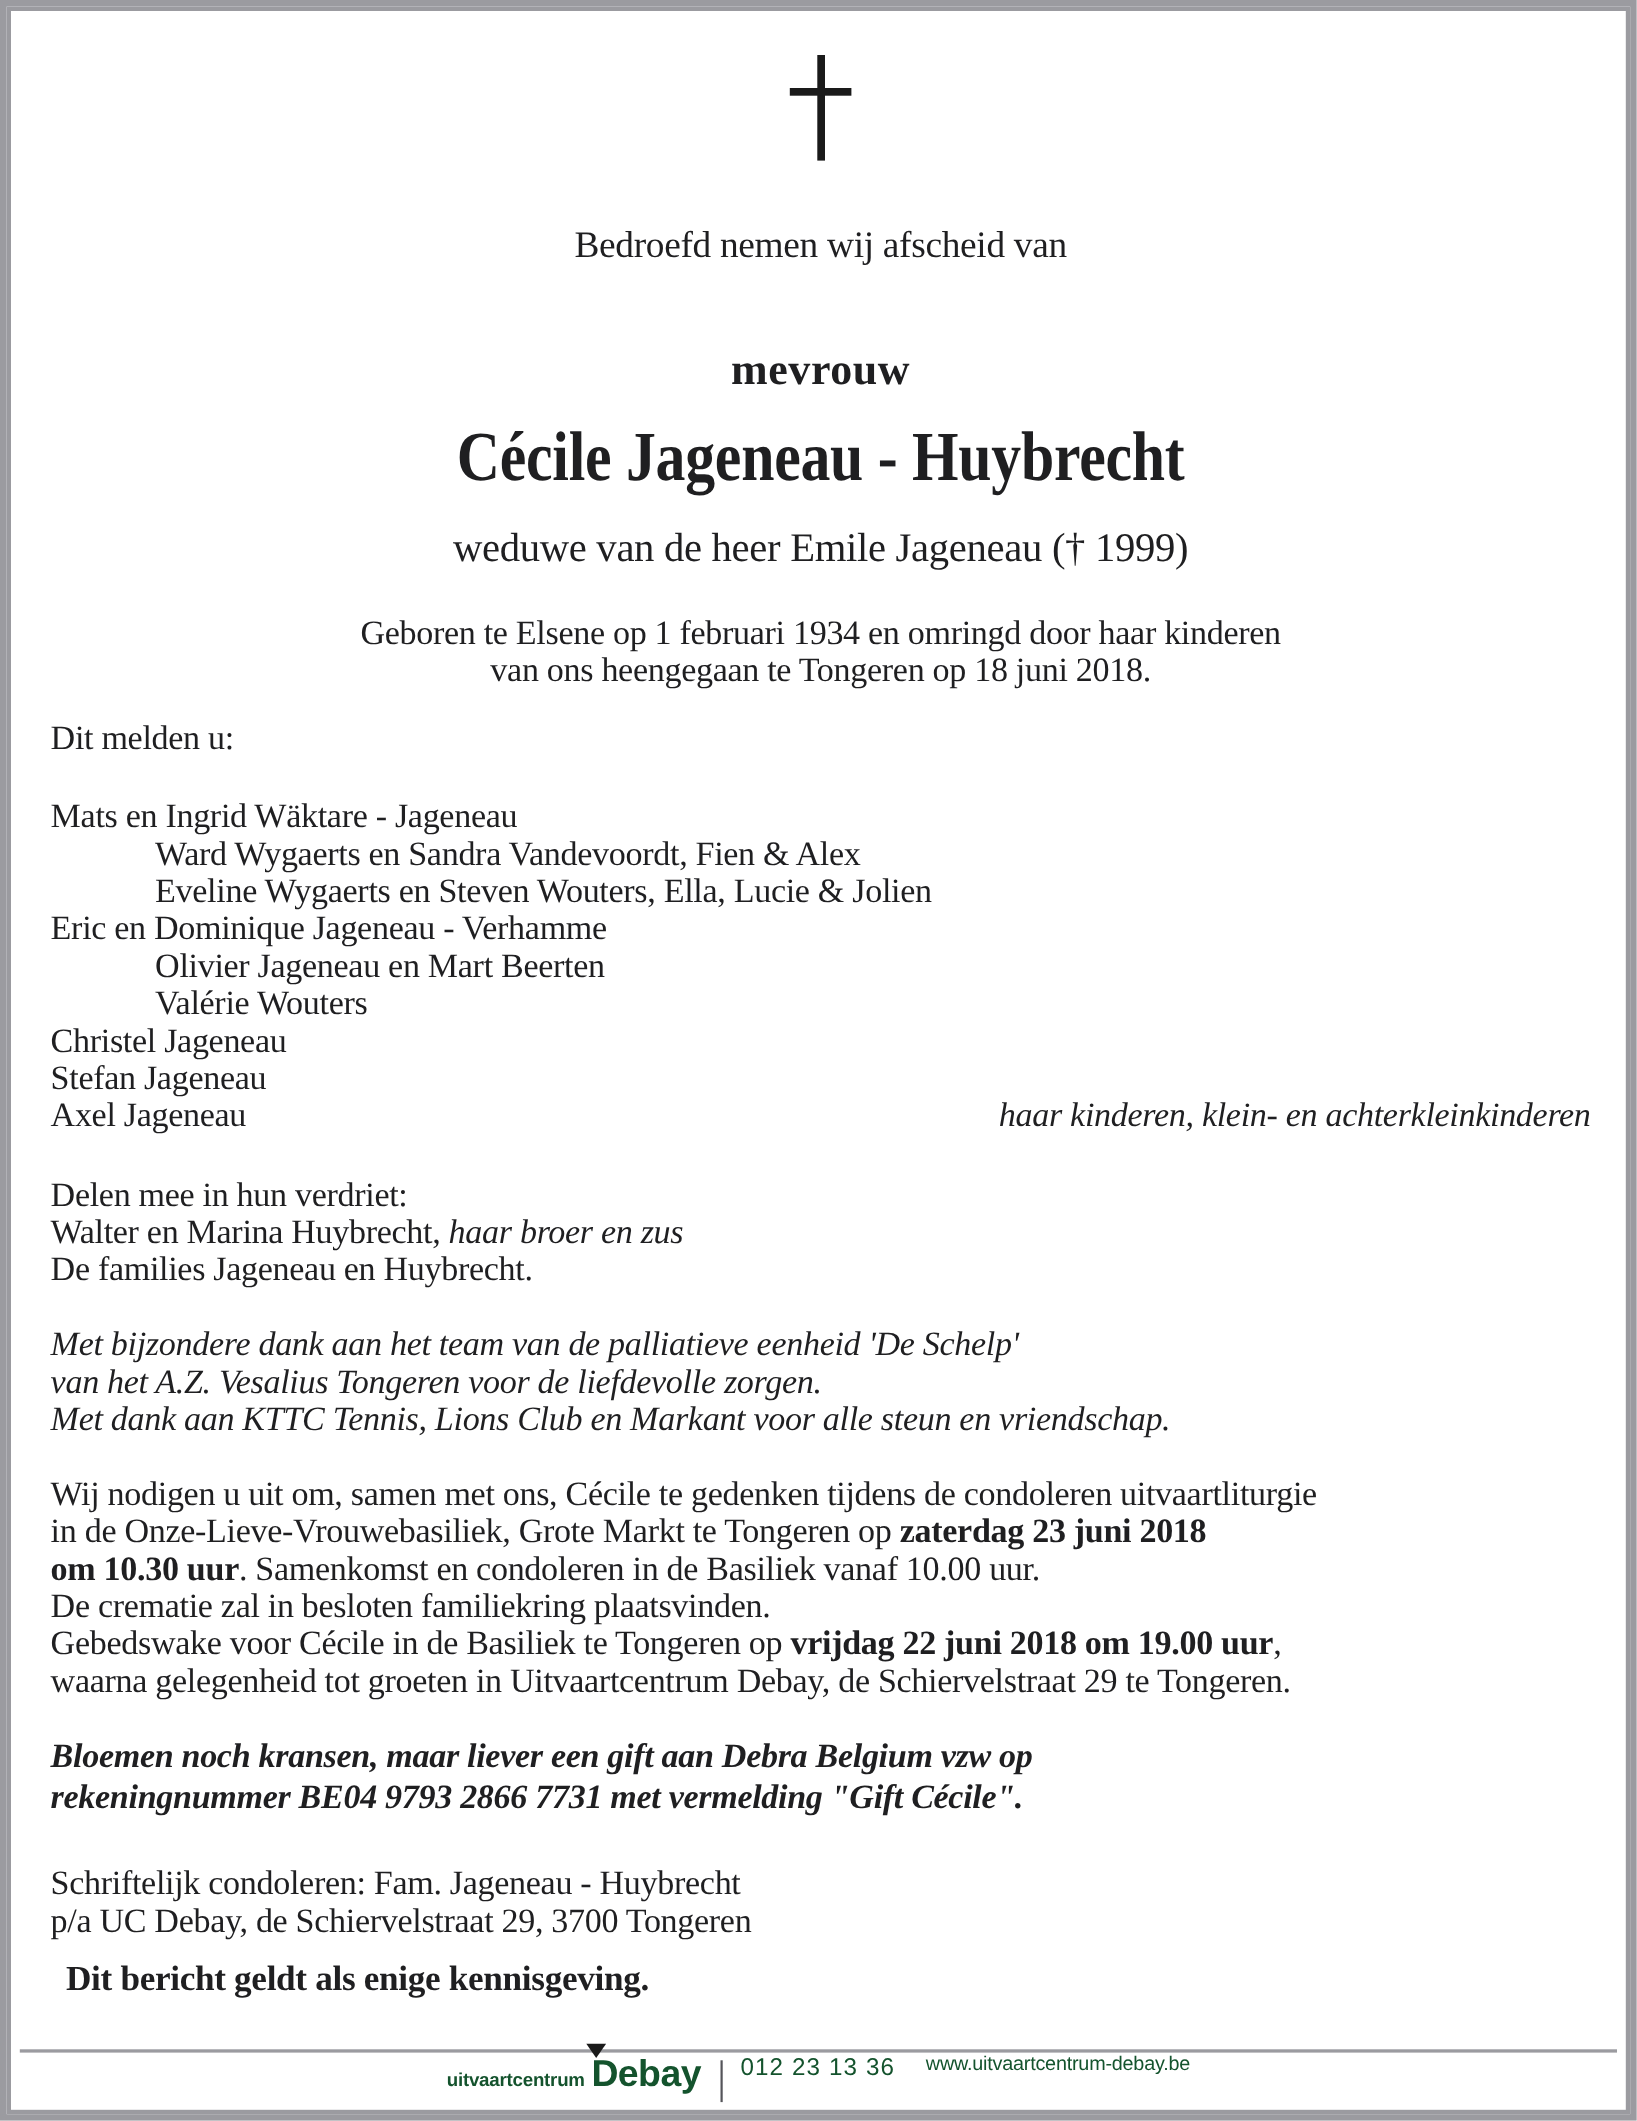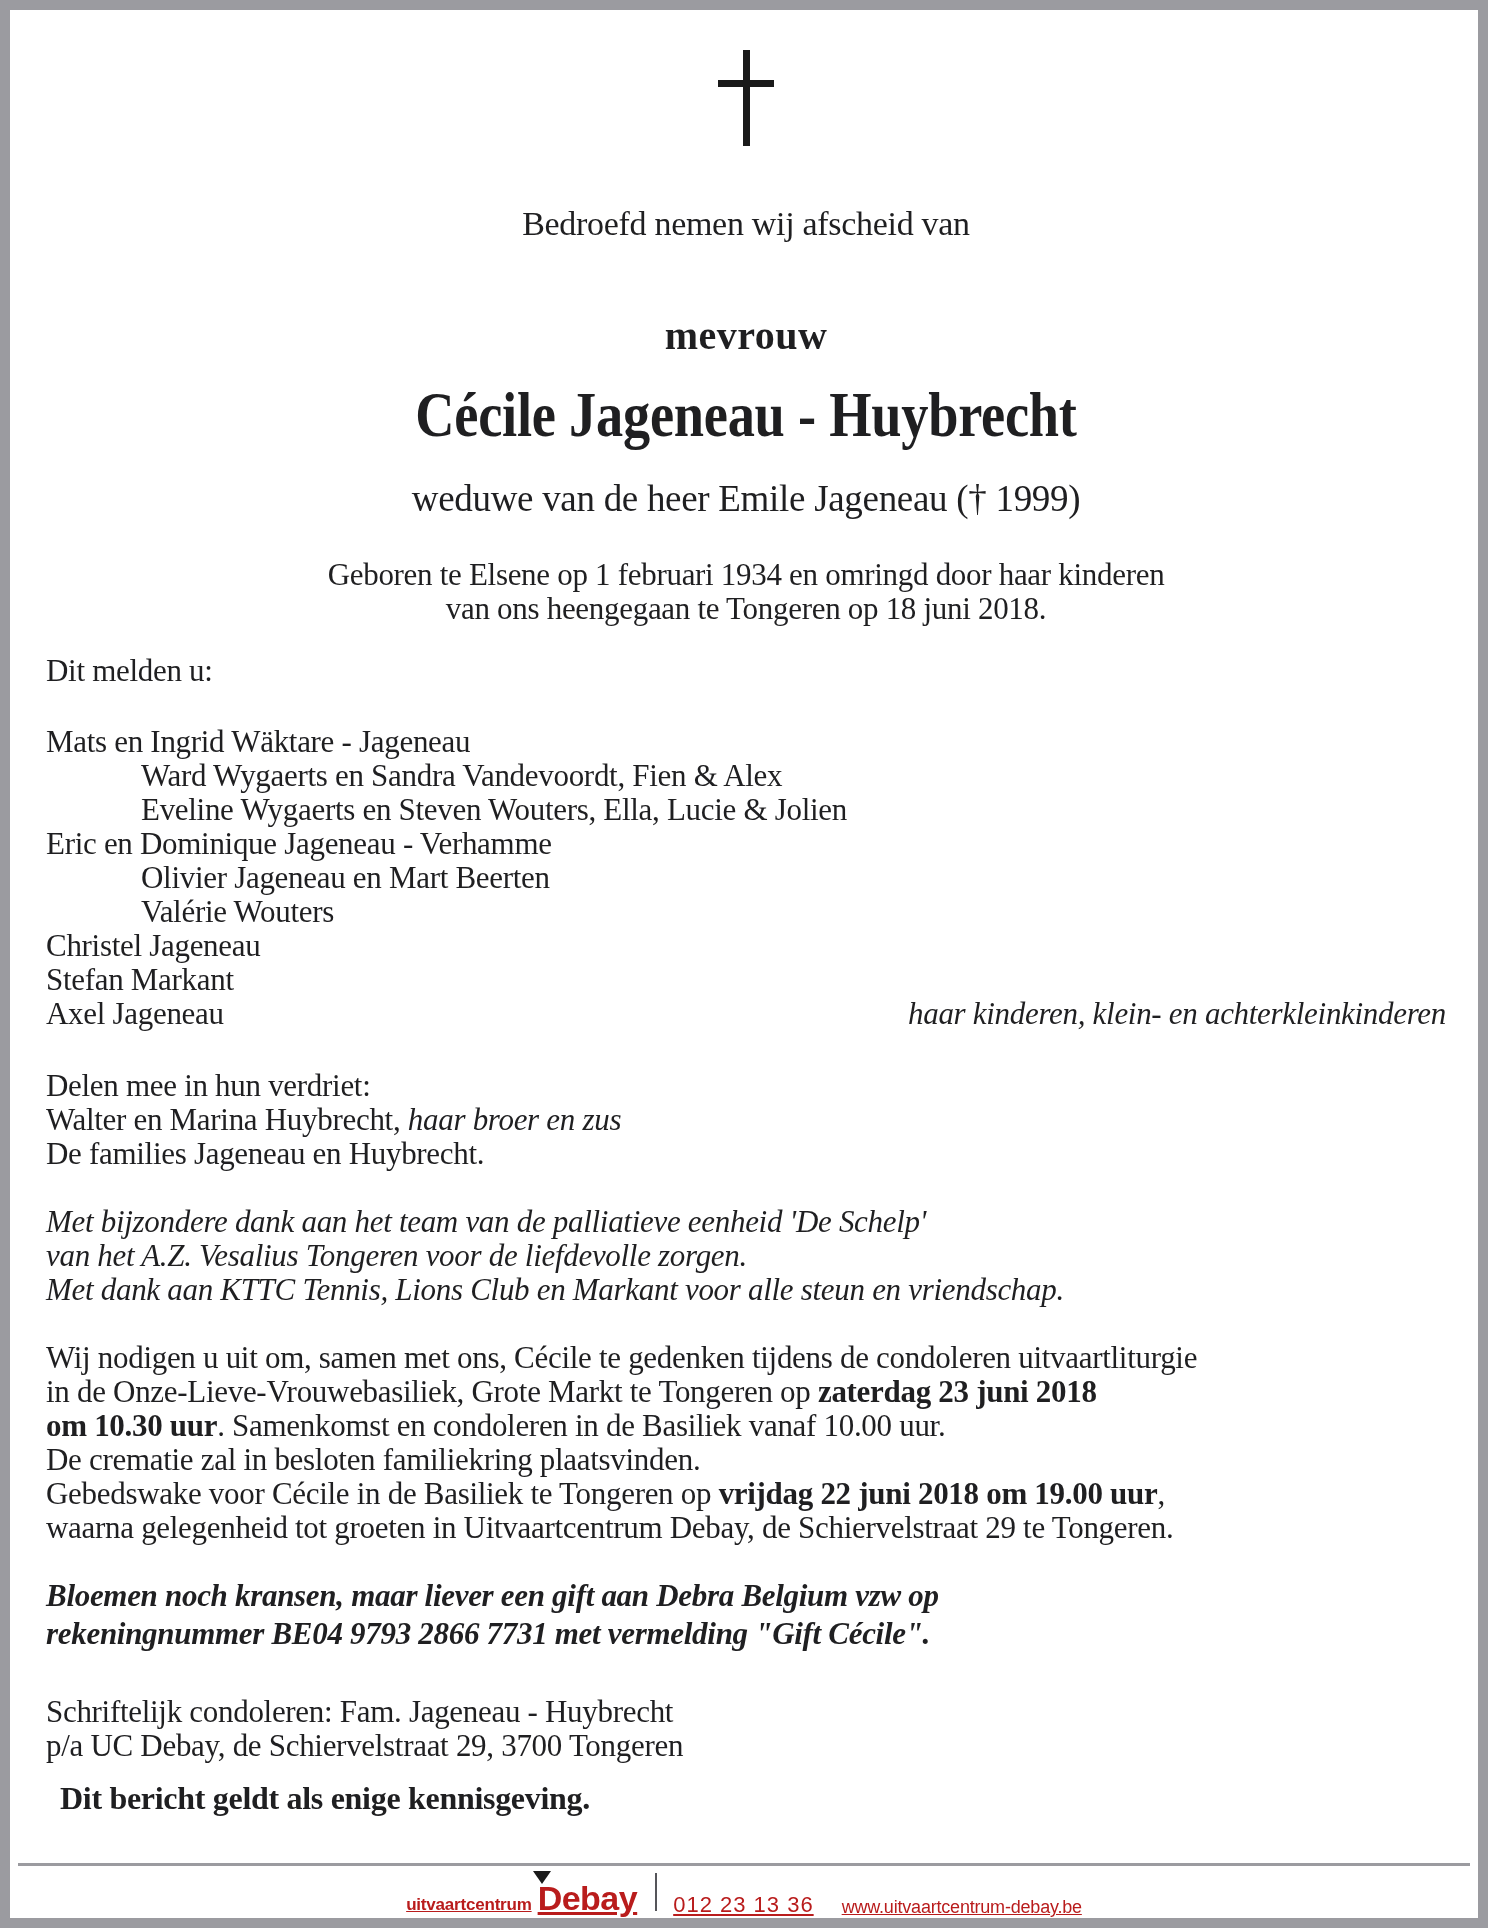--- a/index.html
+++ b/index.html
@@ -66,24 +66,23 @@
   .closing    { margin-top:16px; font-weight:bold; font-size:32px; line-height:38px;margin-left:14px; }
 
   b { font-weight:bold; }
   .it { font-style:italic; }
 
   
   .footer {
     position:absolute; left:8px; right:8px; bottom:0;
     height:52px;
     border-top:3px solid #9b9ba0;
-    display:flex; align-items:flex-end; justify-content:center;
+    display:flex; align-items:flex-start; justify-content:center;
     font-family:"Liberation Sans", sans-serif;
-    color:#b91c1c;
-    text-decoration:underline;
+    color:#14532d;
   }
   .brand { position:relative; display:flex; align-items:baseline; }
   .brand-small { font-size:17px; font-weight:bold; letter-spacing:-0.2px; }
   .brand-big   { font-size:34px; font-weight:bold; margin-left:6px; letter-spacing:-0.5px; }
   .brand-tri {
     position:absolute; top:-8px; right:86px;
     width:0; height:0;
     border-left:9px solid transparent;
     border-right:9px solid transparent;
     border-top:13px solid #1a1a1a;
@@ -123,21 +122,21 @@
       <div class="lead">Dit melden u:</div>
 
       <div class="family">
         <div>Mats en Ingrid Wäktare - Jageneau</div>
         <div class="indent-1">Ward Wygaerts en Sandra Vandevoordt, Fien &amp; Alex</div>
         <div class="indent-1">Eveline Wygaerts en Steven Wouters, Ella, Lucie &amp; Jolien</div>
         <div>Eric en Dominique Jageneau - Verhamme</div>
         <div class="indent-1">Olivier Jageneau en Mart Beerten</div>
         <div class="indent-1">Valérie Wouters</div>
         <div>Christel Jageneau</div>
-        <div>Stefan Markant</div>
+        <div>Stefan Jageneau</div>
         <div class="axel-row">
           <span>Axel Jageneau</span>
           <span class="relation">haar kinderen, klein- en achterkleinkinderen</span>
         </div>
       </div>
 
       <div class="mourning">
         <div>Delen mee in hun verdriet:</div>
         <div><span>Walter en Marina Huybrecht, </span><span class="it">haar broer en zus</span></div>
         <div>De families Jageneau en Huybrecht.</div>

